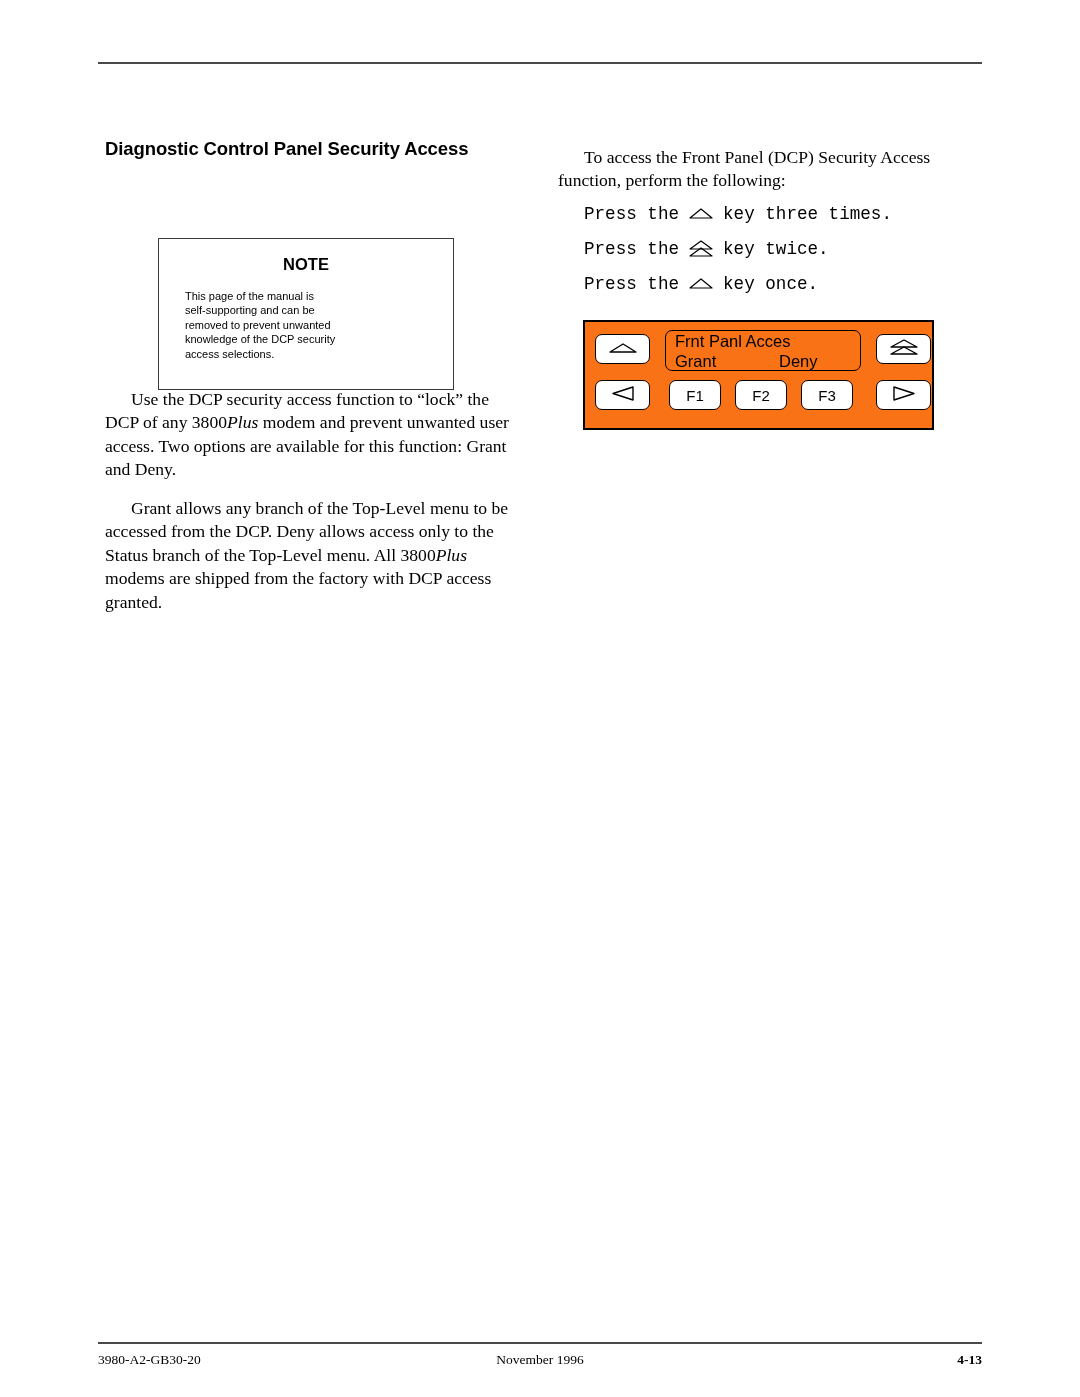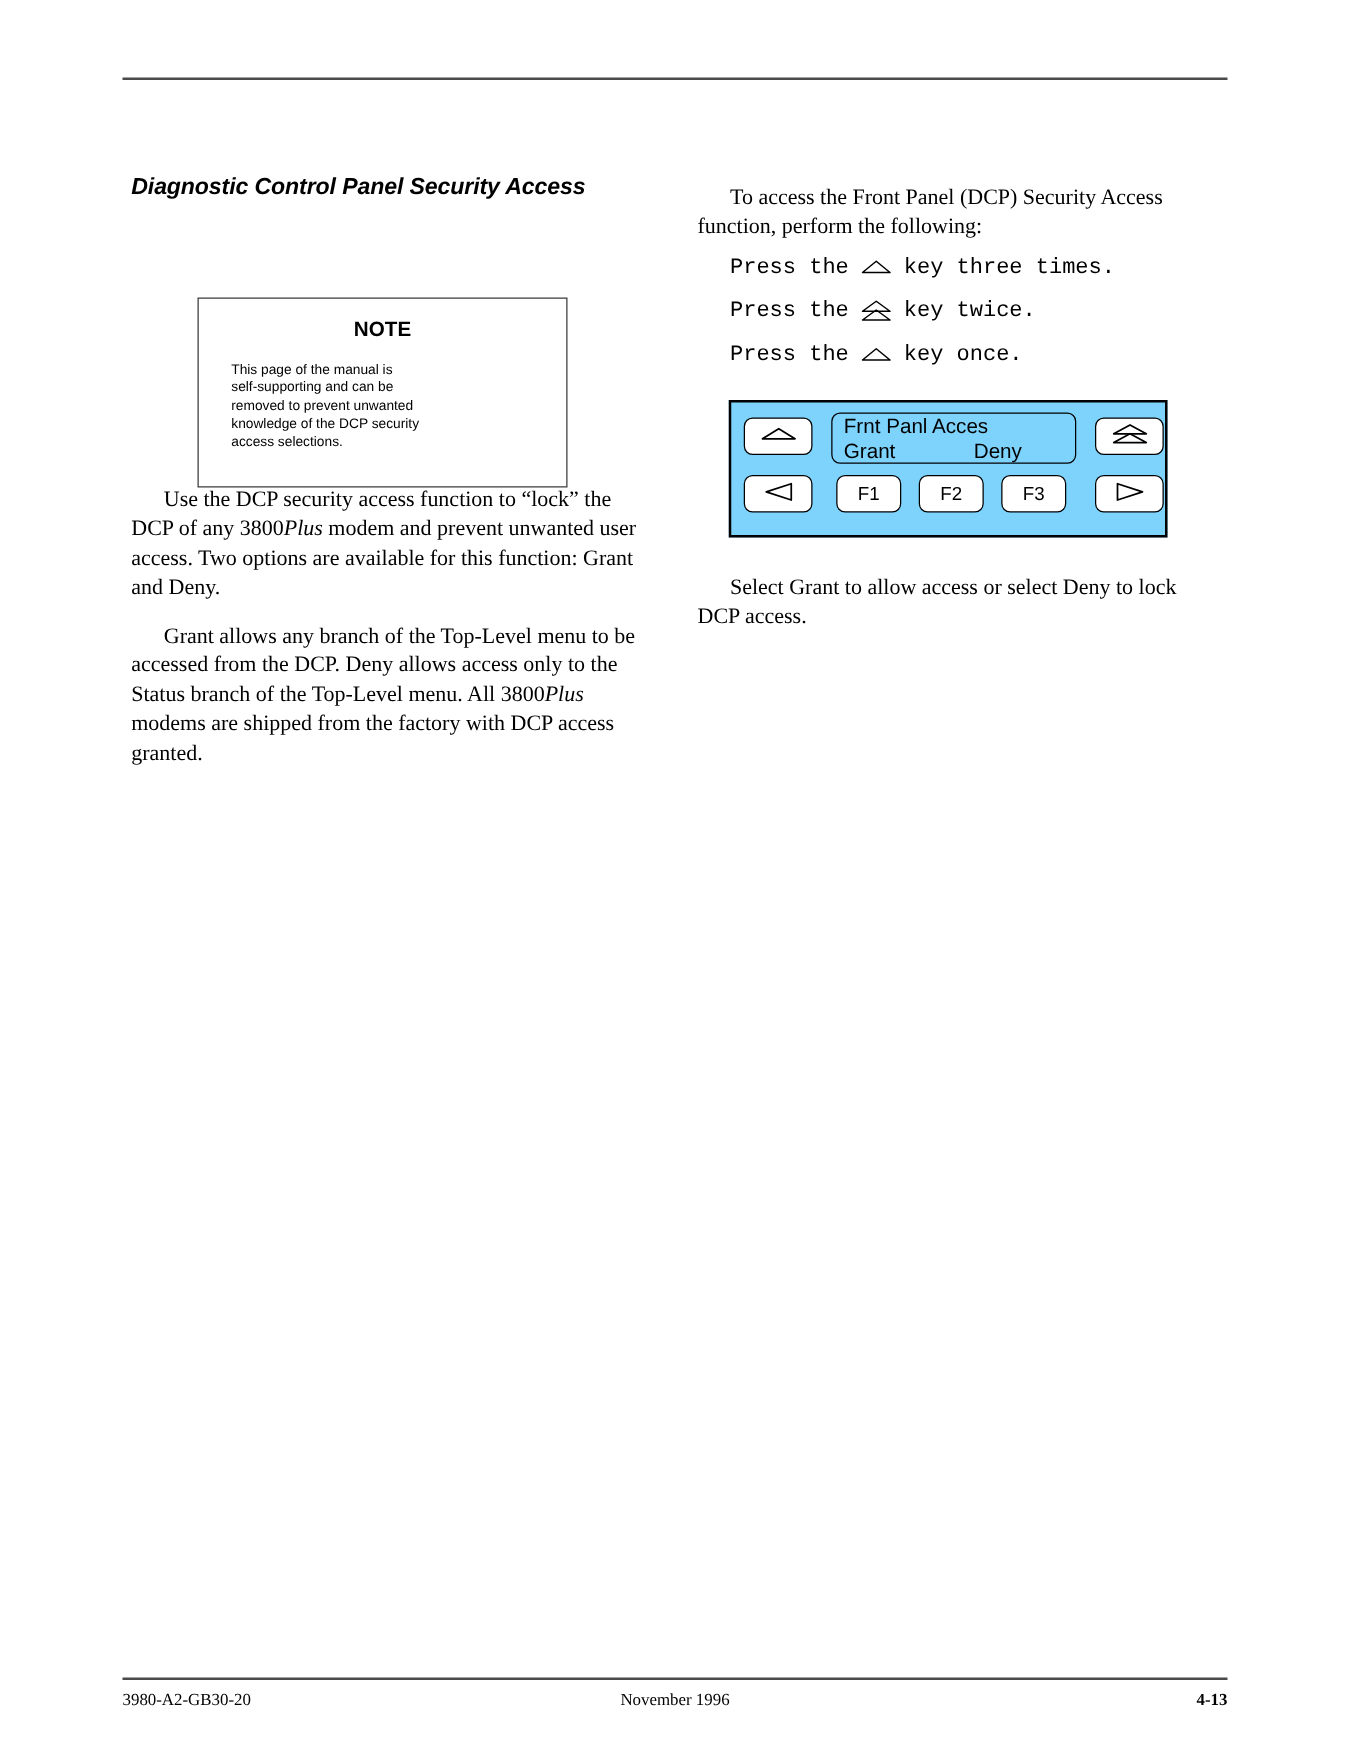--- a/index.html
+++ b/index.html
@@ -74,21 +74,20 @@
   }
 
   
   .section-heading {
     font-family: "Liberation Sans", sans-serif;
     font-weight: bold;
     font-size: 18.5px;
     letter-spacing: -0.1px;
     margin: 0 0 0 0;
     line-height: 1.2;
-    font-style: italic;
   }
 
   
   .note-box {
     position: absolute;
     left: 53px;
     top: 64px;
     width: 296px;
     height: 152px;
     border: 1.6px solid #3a3a3a;
@@ -144,21 +143,21 @@
 
   
   .panel {
     position: absolute;
     left: 25px;
     top: 182px;
     width: 351px;
     height: 110px;
     border: 2.2px solid #000000;
     box-sizing: border-box;
-    background: #7dd3fc;
+    background: #f97316;
   }
   .lcd {
     position: absolute;
     left: 80px;
     top: 8px;
     width: 196px;
     height: 41px;
     border: 1.6px solid #000000;
     border-radius: 7px;
     box-sizing: border-box;
@@ -305,21 +304,20 @@
         </span>
       </div>
 
       <div class="btn btn-f1">F1</div>
       <div class="btn btn-f2">F2</div>
       <div class="btn btn-f3">F3</div>
 
     </div>
 
     <div class="right-tail">
-      <p class="para">Select Grant to allow access or select Deny to lock DCP access.</p>
     </div>
 
   </div>
 
   <div class="rule rule-bottom"></div>
   <div class="footer">
     <div class="footer-left">3980-A2-GB30-20</div>
     <div class="footer-center">November 1996</div>
     <div class="footer-right">4-13</div>
   </div>

